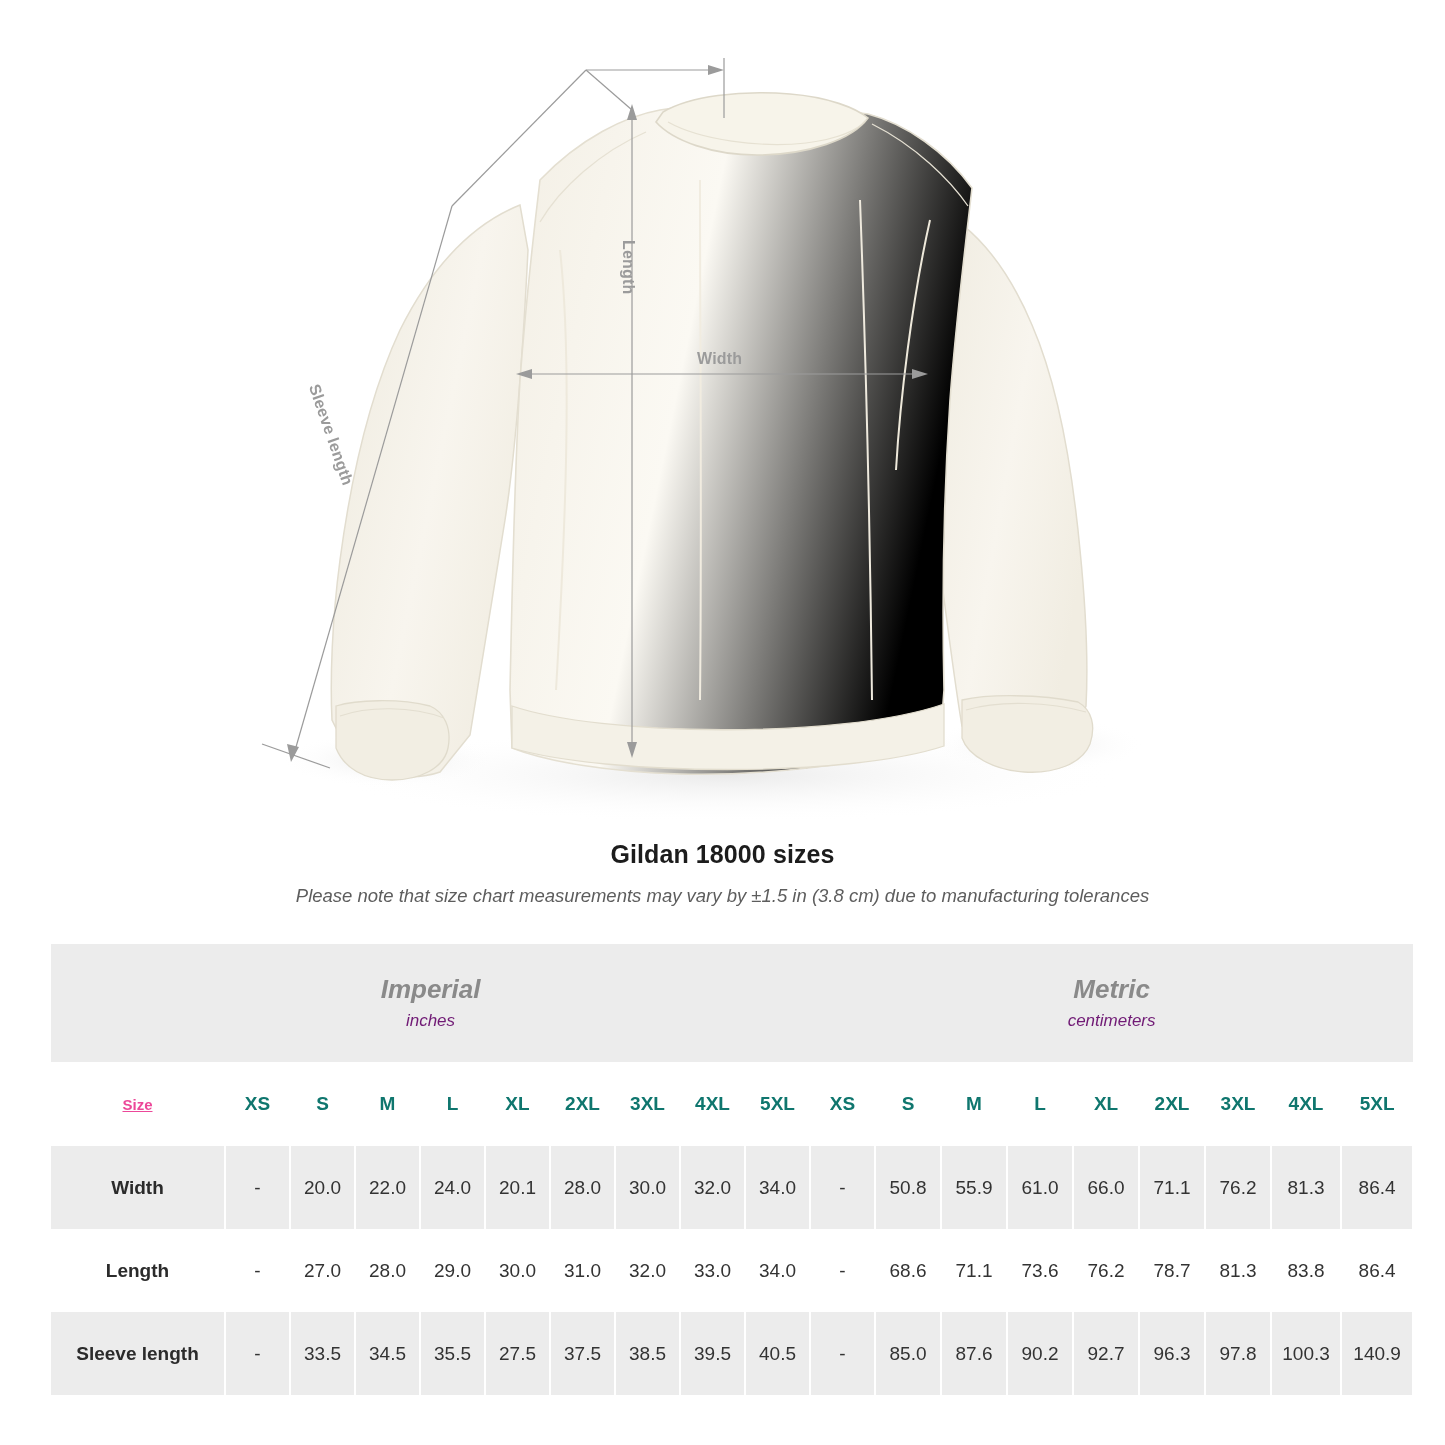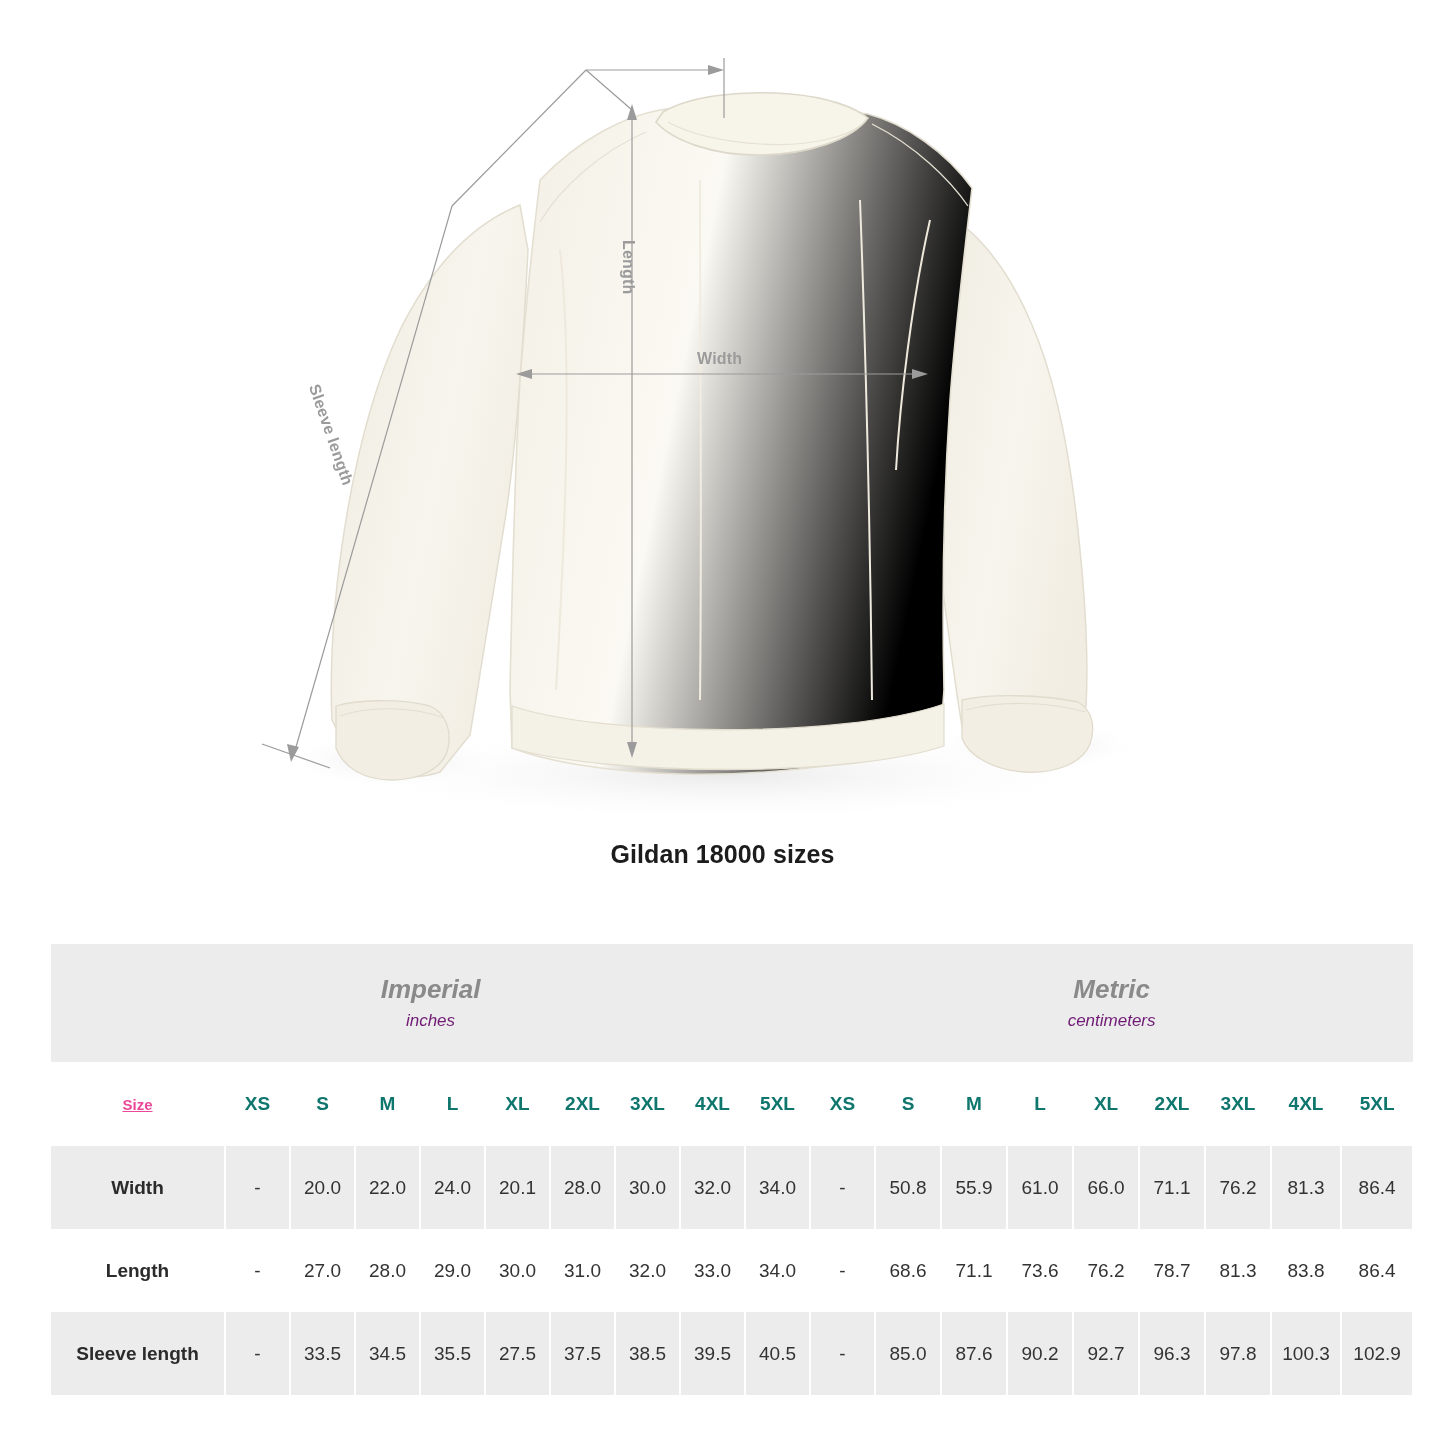--- a/index.html
+++ b/index.html
@@ -253,20 +253,21 @@
       </g>
     </svg>
 
     <div class="dim-label" id="label-length">Length</div>
     <div class="dim-label" id="label-width">Width</div>
     <div class="dim-label" id="label-sleeve">Sleeve length</div>
   </div>
 
   <div id="title-block">
     <h1 id="chart-title">Gildan 18000 sizes</h1>
+    <div id="chart-note">Please note that size chart measurements may vary by ±1.5 in (3.8 cm) due to manufacturing tolerances</div>
   </div>
 
   <div id="size-table-wrap">
     <table class="size-table">
       <colgroup>
         <col style="width:174px">
         <col style="width:65px">
           <col style="width:65px">
           <col style="width:65px">
         <col style="width:65px">
@@ -376,19 +377,19 @@
           <td class="cell">39.5</td>
           <td class="cell">40.5</td>
           <td class="cell">-</td>
           <td class="cell">85.0</td>
           <td class="cell">87.6</td>
           <td class="cell">90.2</td>
           <td class="cell">92.7</td>
           <td class="cell">96.3</td>
           <td class="cell">97.8</td>
           <td class="cell">100.3</td>
-          <td class="cell">102.9</td>
+          <td class="cell">140.9</td>
         </tr>
       </tbody>
     </table>
   </div>
 
 </div>
 
 </body></html>

